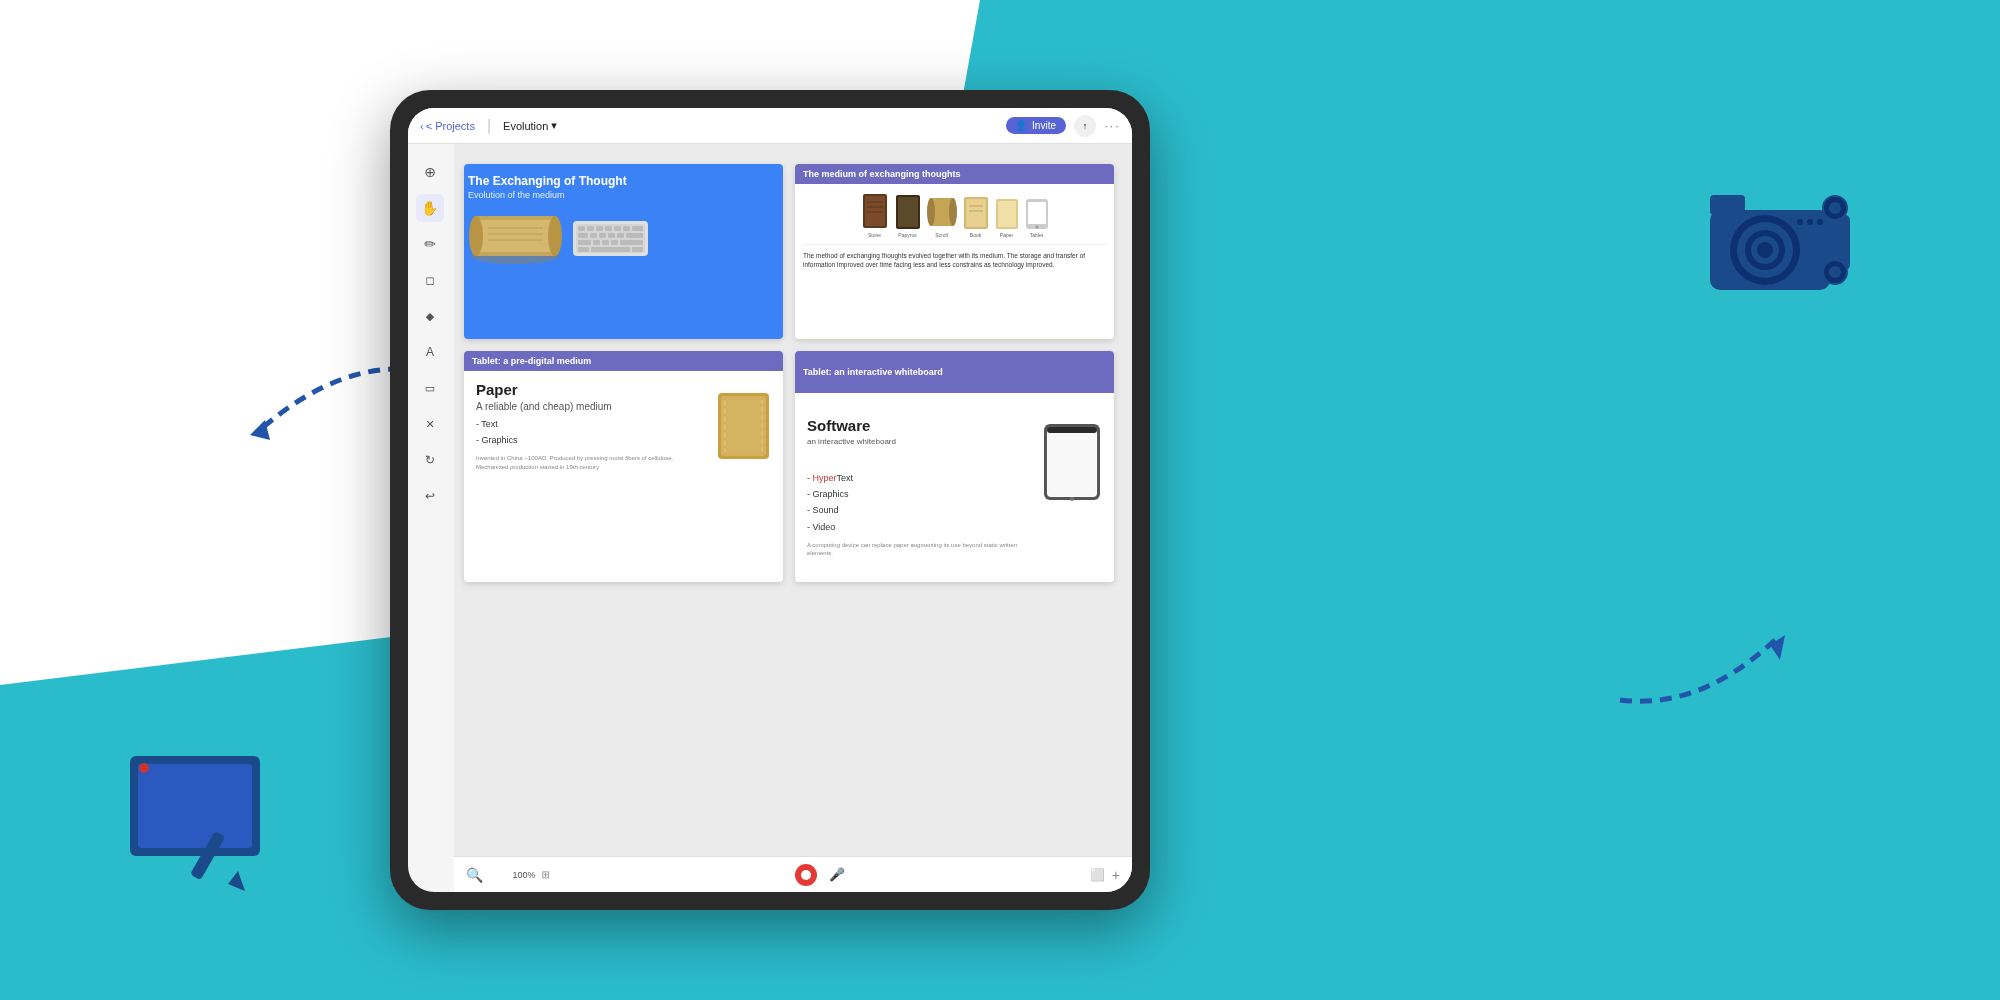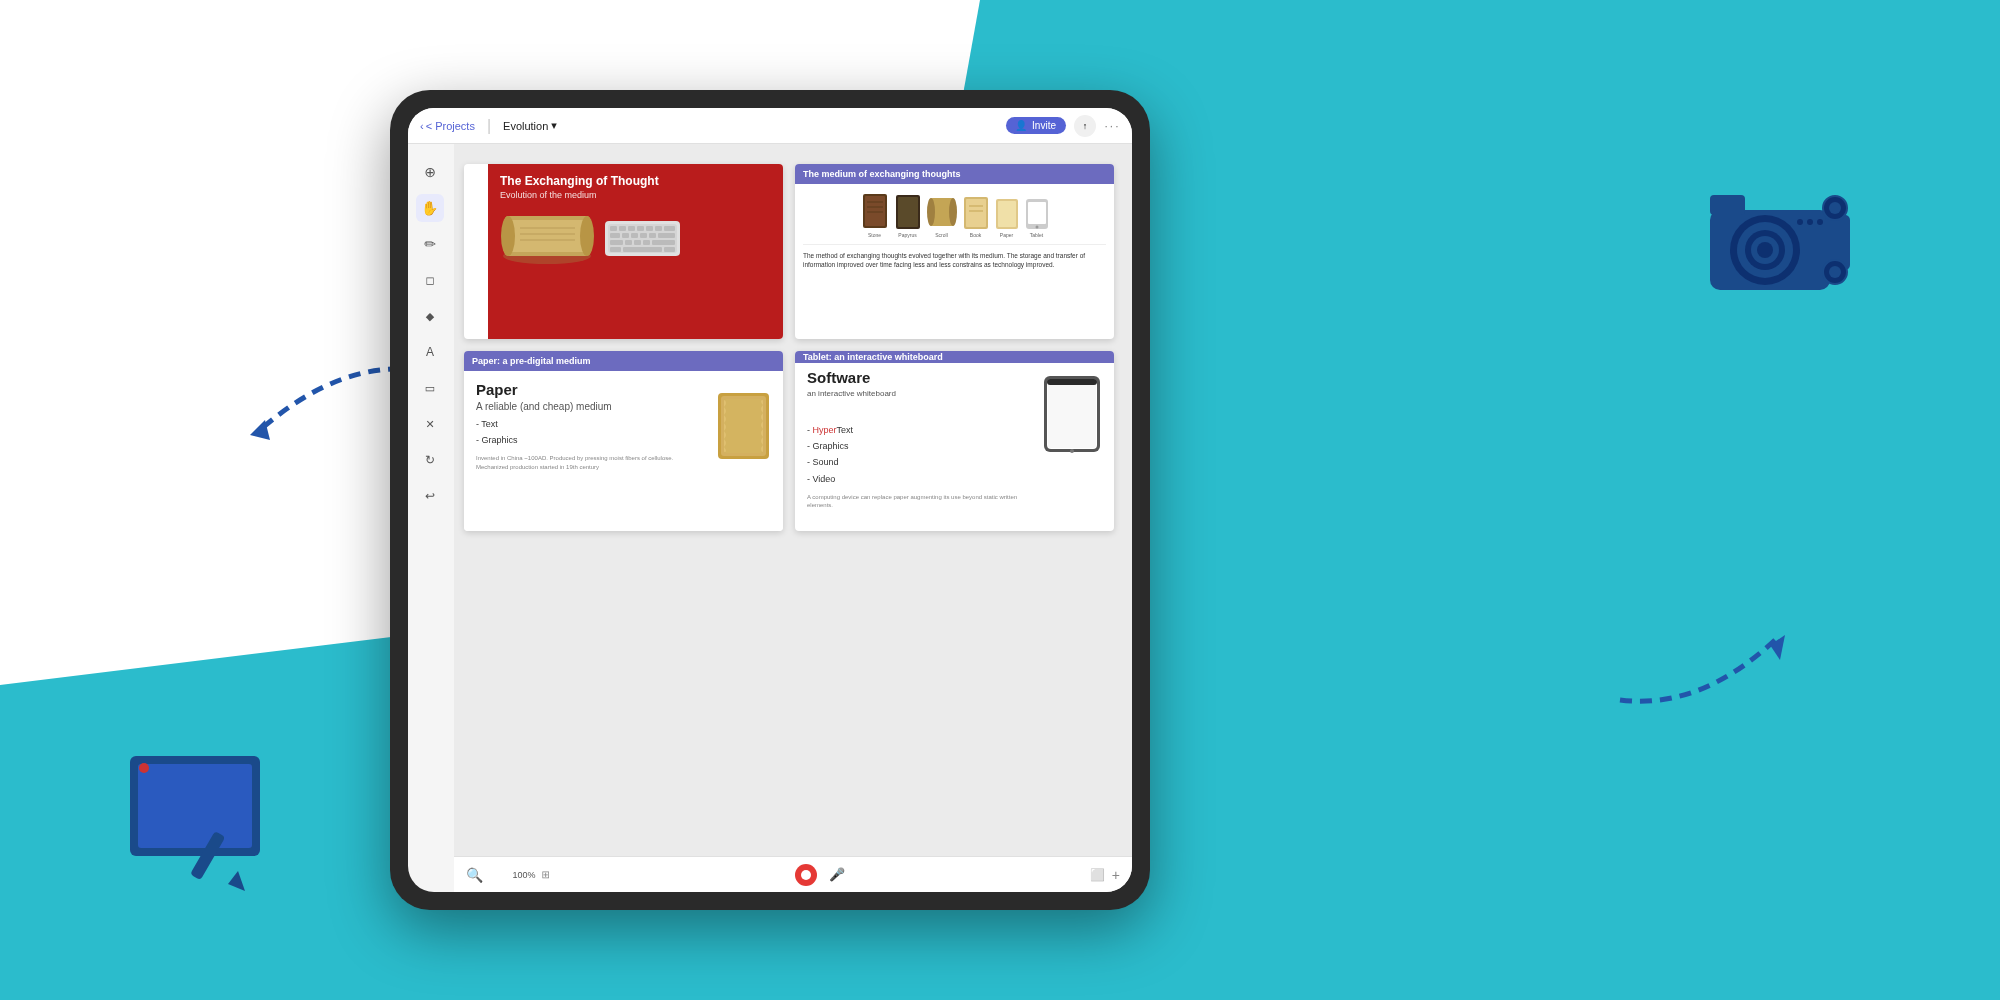--- a/index.html
+++ b/index.html
@@ -185,24 +185,23 @@
 
     .slide-card {
       background: #fff;
       border-radius: 4px;
       overflow: hidden;
       box-shadow: 0 2px 6px rgba(0,0,0,0.15);
     }
 
     
     .slide1-body {
-      background: #b91c1c;
-      padding: 10px 12px 8px;
+      background: #3b82f6;
+      padding: 10px 4px 8px;
       min-height: 175px;
-      margin-left: 24px;
     }
     .slide1-title {
       color: #fff;
       font-size: 12px;
       font-weight: 700;
       margin-bottom: 2px;
     }
     .slide1-subtitle {
       color: rgba(255,255,255,0.85);
       font-size: 9px;
@@ -295,30 +294,30 @@
     .slide3-footer {
       font-size: 6px;
       color: #888;
       margin-top: 6px;
       line-height: 1.4;
     }
 
     
     .slide4-header {
       background: #6c6bbf;
-      padding: 1px 8px;
+      padding: 16px 8px;
     }
     .slide4-header-text {
       color: #fff;
       font-size: 9px;
       font-weight: 600;
     }
     .slide4-body {
       background: #fff;
-      padding: 6px 12px;
+      padding: 24px 12px;
       display: flex;
       gap: 10px;
       min-height: 160px;
     }
     .slide4-left {
       flex: 1;
     }
     .slide4-title {
       font-size: 15px;
       font-weight: 700;
@@ -636,21 +635,21 @@
                   </svg>
                   <span class="book-label">Tablet</span>
                 </div>
               </div>
               <div class="slide2-text">The method of exchanging thoughts evolved together with its medium. The storage and transfer of information improved over time facing less and less constrains as technology improved.</div>
             </div>
           </div>
 
           <div class="slide-card">
             <div class="slide3-header">
-              <div class="slide3-header-text">Paper: a pre-digital medium</div>
+              <div class="slide3-header-text">Tablet: a pre-digital medium</div>
             </div>
             <div class="slide3-body">
               <div class="slide3-left">
                 <div class="slide3-title">Paper</div>
                 <div class="slide3-subtitle">A reliable (and cheap) medium</div>
                 <ul class="slide3-list">
                   <li>- Text</li>
                   <li>- Graphics</li>
                 </ul>
                 <div class="slide3-footer">Invented in China ~100AD. Produced by pressing moist fibers of cellulose. Mechanized production started in 19th century</div>

